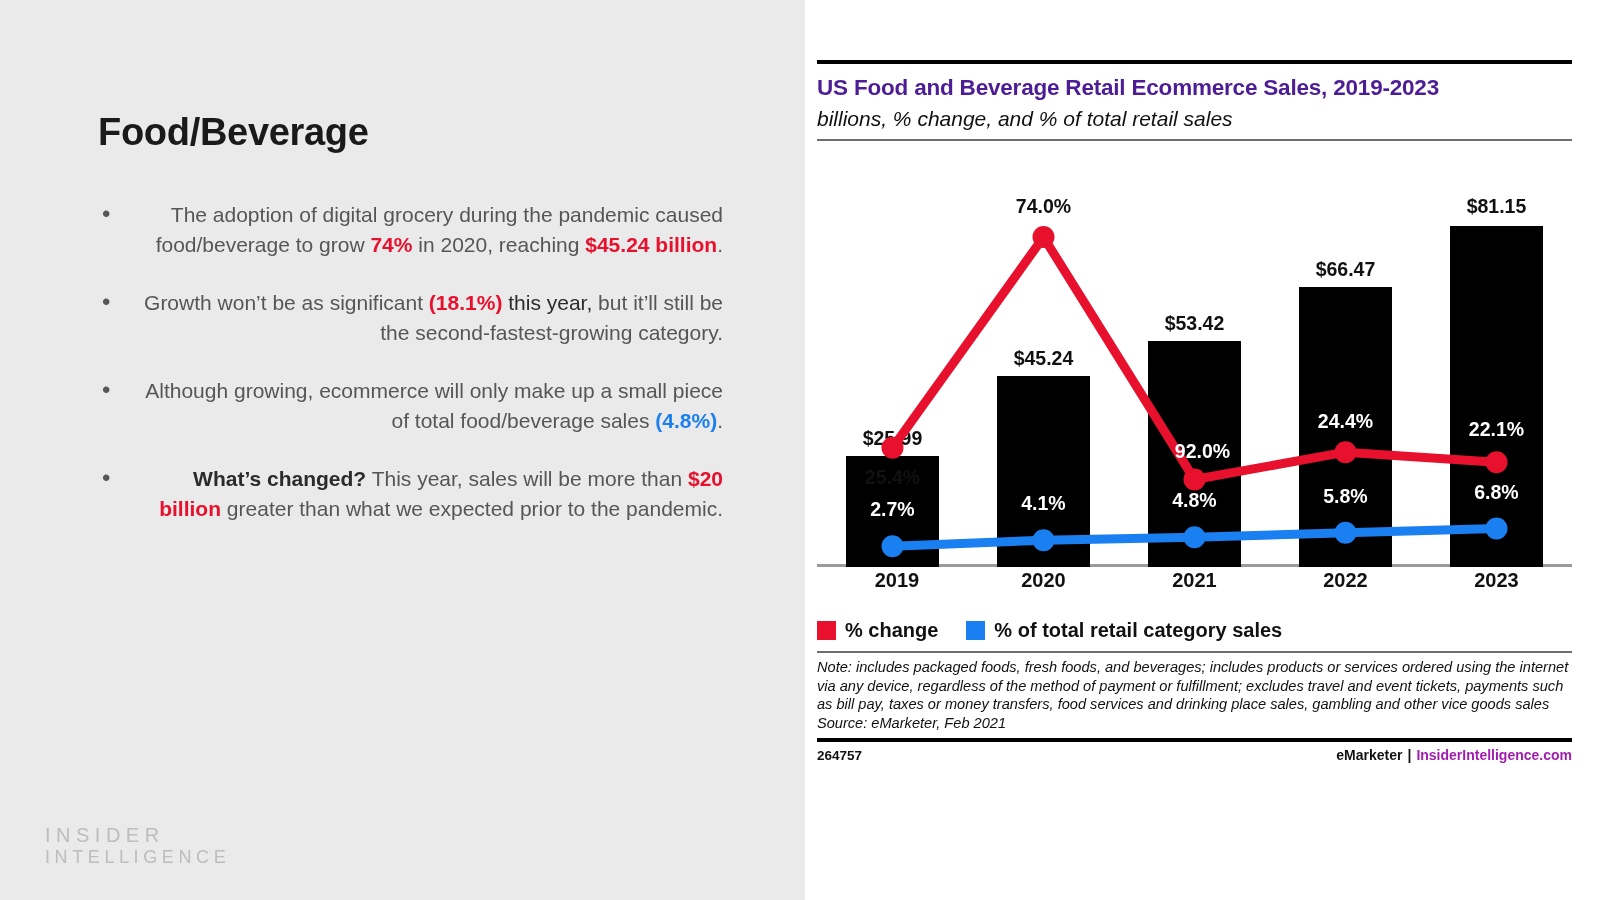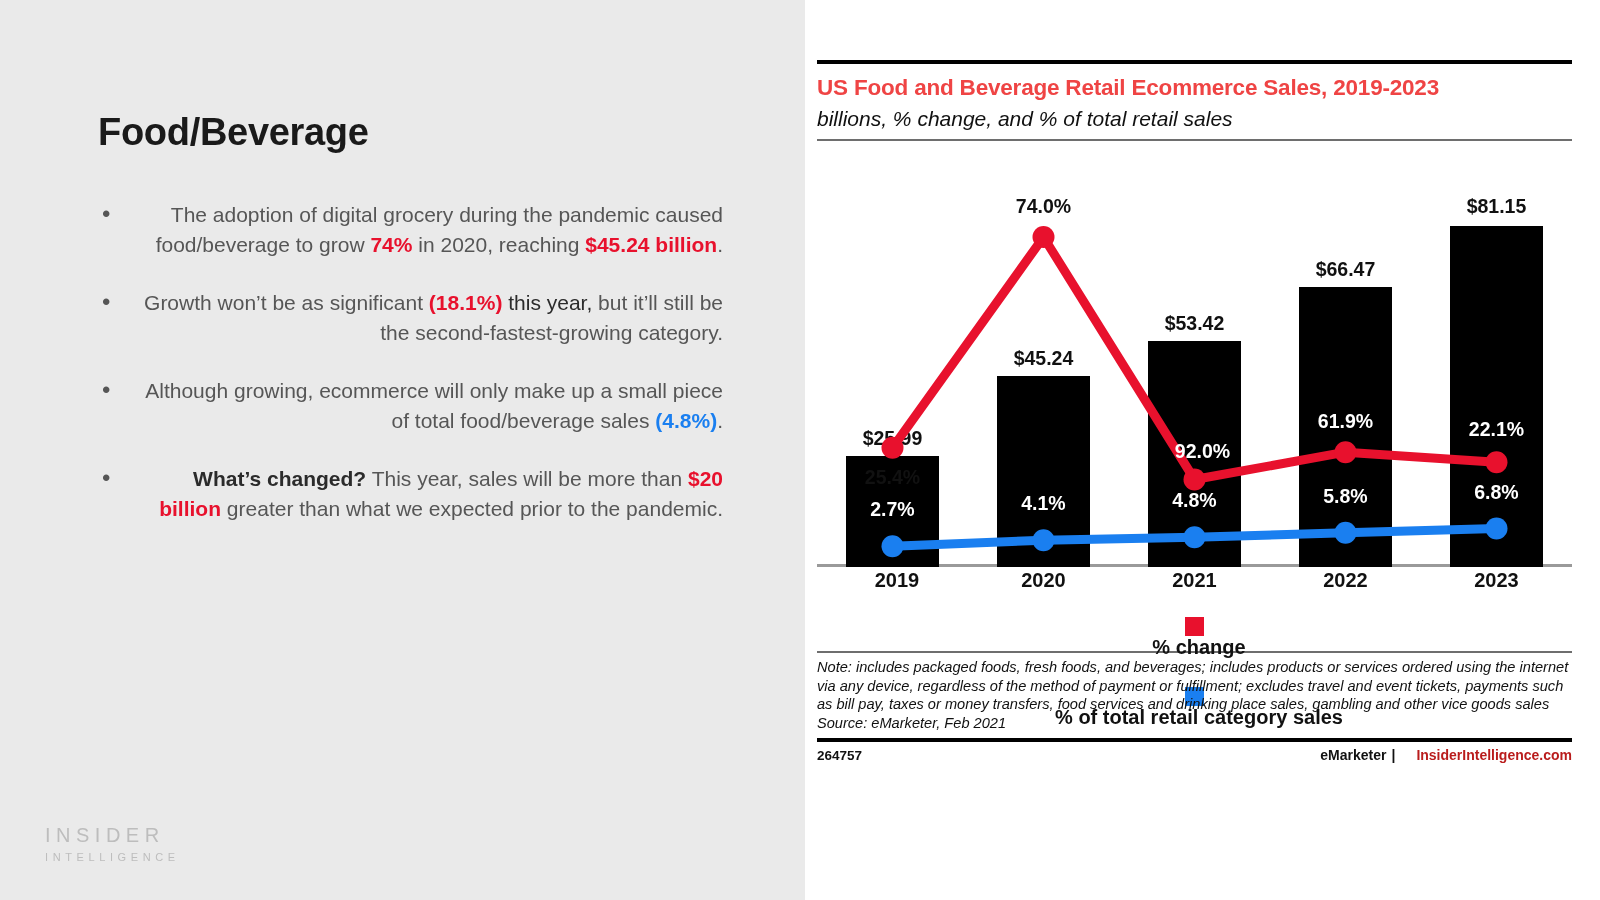--- a/index.html
+++ b/index.html
@@ -42,35 +42,35 @@
   .b-red { color:#e8112d; font-weight:bold; }
   .b-blue { color:#1a7ff0; font-weight:bold; }
   .b-dark { color:#2b2b2b; }
   .b-bold-dark { color:#2b2b2b; font-weight:bold; }
 
   .ii-logo {
     position:absolute; left:45px; bottom:34px;
     color:#bdbdbd;
   }
   .ii-logo .l1 { font-size:20px; letter-spacing:5.5px; line-height:26px; }
-  .ii-logo .l2 { font-size:11px; letter-spacing:4.6px; line-height:18px; }
+  .ii-logo .l2 { font-size:18px; letter-spacing:4.6px; line-height:18px; }
 
   
   .right-panel {
     flex:1; height:900px; background:#ffffff;
     position:relative;
   }
   .chart-card {
     position:absolute;
     left:12px; top:60px;
     width:755px; height:762px;
   }
   .rule-top { height:4px; background:#000; width:100%; }
   .chart-title {
-    color:#ef4444; font-weight:bold; font-size:22.5px;
+    color:#4c1d95; font-weight:bold; font-size:22.5px;
     line-height:26px; margin-top:11px; letter-spacing:-0.2px;
   }
   .chart-subtitle {
     font-style:italic; font-size:21px; color:#111;
     margin-top:5px; line-height:26px;
   }
   .rule-thin { height:2px; background:#6e6e6e; margin-top:7px; }
 
   
   .plot {
@@ -104,21 +104,21 @@
   }
   .xtick {
     position:absolute; top:0;
     font-size:20px; font-weight:bold; color:#111;
     text-align:center; transform:translateX(-50%);
   }
 
   
   .legend { margin-top:4px; }
   .legend-row { display:flex; align-items:center; height:26px; }
-  .legend-row.r2 { margin-top:14px;flex-direction:column; }
+  .legend-row.r2 { margin-top:14px; }
   .swatch { width:19px; height:19px; flex:0 0 19px; }
   .legend-text {
     font-size:20px; font-weight:bold; color:#111;
     margin-left:9px; white-space:nowrap;
   }
   .legend-gap { width:28px; flex:0 0 28px; }
 
   .rule-note { height:2px; background:#6e6e6e; margin-top:8px; }
   .note {
     font-style:italic; font-size:14.6px; line-height:18.6px;
@@ -127,21 +127,21 @@
   .source { font-style:italic; font-size:14.6px; line-height:18.6px; color:#111; }
 
   .rule-bottom { height:4px; background:#000; margin-top:6px; }
   .footer {
     display:flex; justify-content:space-between; align-items:baseline;
     margin-top:5px;
   }
   .footer-id { font-size:13.5px; font-weight:bold; color:#111; }
   .footer-brand { font-size:14px; font-weight:bold; color:#111; }
   .footer-brand .sep { color:#111; margin:0 5px; }
-  .footer-brand .site { color:#b91c1c;margin-left:16px; }
+  .footer-brand .site { color:#a21caf; }
 </style>
 </head>
 <body>
 
 <div id="slide">
 
   <div class="left-panel">
     <div class="left-inner">
       <div class="slide-title">Food/Beverage</div>
       <div class="bullets" id="bullet-list">
@@ -192,21 +192,21 @@
               <polyline points="75.5,399.29021739130434 226.5,393.2184782608696 377.5,390.18260869565216 528.5,385.84565217391304 679.5,381.5086956521739" fill="none" stroke="#1a7ff0" stroke-width="9" stroke-linejoin="round" stroke-linecap="round"></polyline>
               <circle cx="75.5" cy="399.29021739130434" r="11" fill="#1a7ff0"></circle>
               <circle cx="226.5" cy="393.2184782608696" r="11" fill="#1a7ff0"></circle>
               <circle cx="377.5" cy="390.18260869565216" r="11" fill="#1a7ff0"></circle>
               <circle cx="528.5" cy="385.84565217391304" r="11" fill="#1a7ff0"></circle>
               <circle cx="679.5" cy="381.5086956521739" r="11" fill="#1a7ff0"></circle>
             </svg>
             <div class="pct-label" style="left: 0px; width: 151px; top: 318.841px;">25.4%</div>
             <div class="pct-label" style="left: 151px; width: 151px; top: 48.0652px;">74.0%</div>
             <div class="pct-label onbar" style="left: 310px; width: 151px; top: 292.501px;">92.0%</div>
-            <div class="pct-label onbar" style="left: 453px; width: 151px; top: 263.178px;">61.9%</div>
+            <div class="pct-label onbar" style="left: 453px; width: 151px; top: 263.178px;">24.4%</div>
             <div class="pct-label onbar" style="left: 604px; width: 151px; top: 271.153px;">22.1%</div>
             <div class="pct-label onbar" style="left: 0px; width: 151px; top: 351.29px;">2.7%</div>
             <div class="pct-label onbar" style="left: 151px; width: 151px; top: 345.218px;">4.1%</div>
             <div class="pct-label onbar" style="left: 302px; width: 151px; top: 342.183px;">4.8%</div>
             <div class="pct-label onbar" style="left: 453px; width: 151px; top: 337.846px;">5.8%</div>
             <div class="pct-label onbar" style="left: 604px; width: 151px; top: 333.509px;">6.8%</div>
           </div>
       </div>
 
       <div class="xaxis" id="xaxis">

